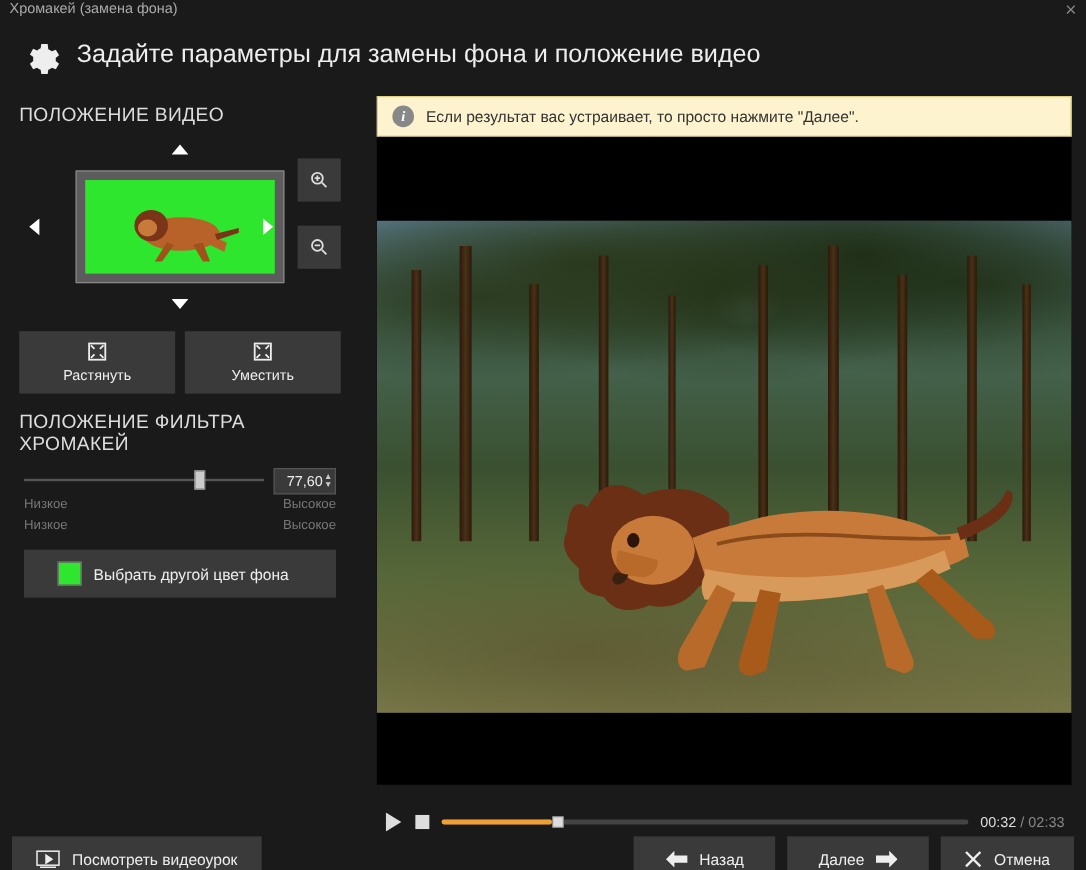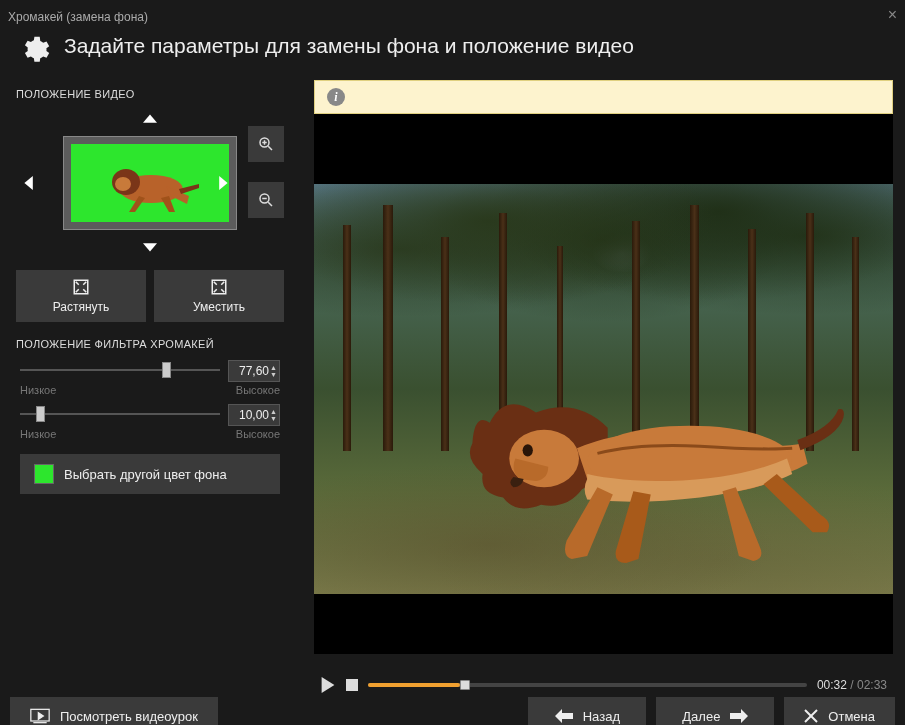--- a/index.html
+++ b/index.html
@@ -1,28 +1,28 @@
 <!DOCTYPE html>
 <html><head>
 <meta charset="utf-8">
 <style>
 * { box-sizing: border-box; margin: 0; padding: 0; font-family: "Segoe UI", Arial, sans-serif; }
 body { background: #1a1a1a; width: 905px; height: 725px; overflow: hidden; color: #ccc; font-size: 13px; }
 
-.titlebar { height: 24px; display: flex; align-items: flex-end; justify-content: space-between; padding: 0 8px; color: #aaa; font-size: 12px; }
+.titlebar { height: 24px; display: flex; align-items: flex-start; justify-content: space-between; padding: 0 8px; color: #aaa; font-size: 12px; }
 .titlebar .close { color: #888; cursor: pointer; font-size: 16px; }
 
 .header { display: flex; gap: 14px; padding: 10px 18px 14px 18px; }
 .header svg { flex-shrink: 0; }
 .header .title { color: #eee; font-size: 21px; font-weight: 300; }
 
 .content { display: flex; height: 610px; }
 
 .left-panel { width: 300px; padding: 0 16px; }
-.section-label { color: #ddd; font-size: 11px; margin: 8px 0; letter-spacing: 0.3px; }
+.section-label { color: #ddd; font-size: 16px; margin: 8px 0; letter-spacing: 0.3px; }
 
 .pos-area { position: relative; display: flex; align-items: center; justify-content: center; }
 .pos-preview-wrap { display:flex; flex-direction:column; align-items:center; }
 .pos-preview { width: 174px; height: 94px; background: #5c5c5c; border: 1px solid #888; display:flex; align-items:center; justify-content:center; position:relative; }
 .green-frame { width: 158px; height: 78px; background: #2de62d; position:relative; overflow:hidden; }
 .arrow-btn { color: #fff; cursor: pointer; display:flex; align-items:center; justify-content:center; width:24px; height:24px; }
 .arrow-up { margin-bottom: 4px; }
 .arrow-down { margin-top: 4px; }
 .arrow-left { position:absolute; left:2px; top:50%; transform:translateY(-50%); }
 .arrow-right { position:absolute; right:50px; top:50%; transform:translateY(-50%); }
@@ -36,21 +36,21 @@
 .slider-label { color:#ddd; font-size:11px; margin:10px 0 6px 10px; }
 .slider-row { display:flex; align-items:flex-end; gap:8px; padding:0 4px; }
 .slider-track { flex:1; height:24px; position:relative; display:flex; align-items:center; }
 .slider-line { width:100%; height:2px; background:#555; }
 .slider-thumb { position:absolute; width:9px; height:16px; background:#ccc; border:1px solid #888; top:4px; }
 .slider-value { width:52px; height:22px; background:#3a3a3a; border:1px solid #555; color:#eee; display:flex; align-items:center; justify-content:center; font-size:12px; position:relative; }
 .spinner { position:absolute; right:2px; display:flex; flex-direction:column; gap:0; }
 .spinner span { font-size:7px; color:#ccc; line-height:7px; cursor:pointer; }
 .slider-minmax { display:flex; justify-content:space-between; padding:0 4px; color:#777; font-size:11px; margin-top:2px; }
 
-.color-btn { margin:14px 4px 0 4px; background:#3a3a3a; height:40px; display:flex; align-items:center; gap:10px; padding:0 14px; cursor:pointer; }
+.color-btn { margin:14px 4px 0 4px; background:#3a3a3a; height:40px; display:flex; align-items:center; gap:10px; padding:0 28px; cursor:pointer; }
 .color-swatch { width:20px; height:20px; background:#2de62d; border:1px solid #666; }
 .color-btn span { color:#eee; font-size:13px; }
 
 .right-panel { flex:1; padding:0 12px 0 14px; display:flex; flex-direction:column; }
 .info-bar { background:#fdf3ce; border:1px solid #e0d080; height:34px; display:flex; align-items:center; gap:10px; padding:0 12px; }
 .info-bar .icon { width:18px; height:18px; border-radius:50%; background:#888; color:#fff; display:flex; align-items:center; justify-content:center; font-size:12px; font-weight:bold; font-style:italic; font-family:Georgia,serif; }
 .info-bar span { color:#333; font-size:13px; }
 
 .preview { flex:1; background:#000; margin-top:0; position:relative; overflow:hidden; }
 .forest { position:absolute; inset:0; top:70px; bottom:60px; background:linear-gradient(to bottom, #5a7a8a 0%, #4a6a5a 20%, #3a5030 50%, #5a6a3a 75%, #7a7a4a 100%); }
@@ -180,48 +180,36 @@
             </div>
         </div>
       </div>
       <div class="slider-minmax">
         <span>Низкое</span>
         <span>Высокое</span>
       </div>
     </div>
 
     <div class="slider-group">
-      <div class="slider-row">
-        <div class="slider-track">
-          <div class="slider-line"></div>
-          <div class="slider-thumb" style="left:8%"></div>
-        </div>
-        <div class="slider-value">
-          <span>10,00</span>
-          <div class="spinner">
-              <span>▲</span>
-              <span>▼</span>
-            </div>
-        </div>
-      </div>
       <div class="slider-minmax">
         <span>Низкое</span>
         <span>Высокое</span>
       </div>
     </div>
 
     <div class="color-btn">
       <div class="color-swatch"></div>
       <span>Выбрать другой цвет фона</span>
     </div>
   </div>
 
   <div class="right-panel">
     <div class="info-bar">
       <div class="icon">i</div>
+      <span>Если результат вас устраивает, то просто нажмите "Далее".</span>
     </div>
 
     <div class="preview">
       <div class="forest">
         <div class="sky-gap"></div>
         <div class="foliage"></div>
         <div class="trees">
           <div class="tree" style="left:5%;height:55%"></div>
           <div class="tree" style="left:12%;height:60%;width:10px"></div>
           <div class="tree" style="left:22%;height:52%"></div>

